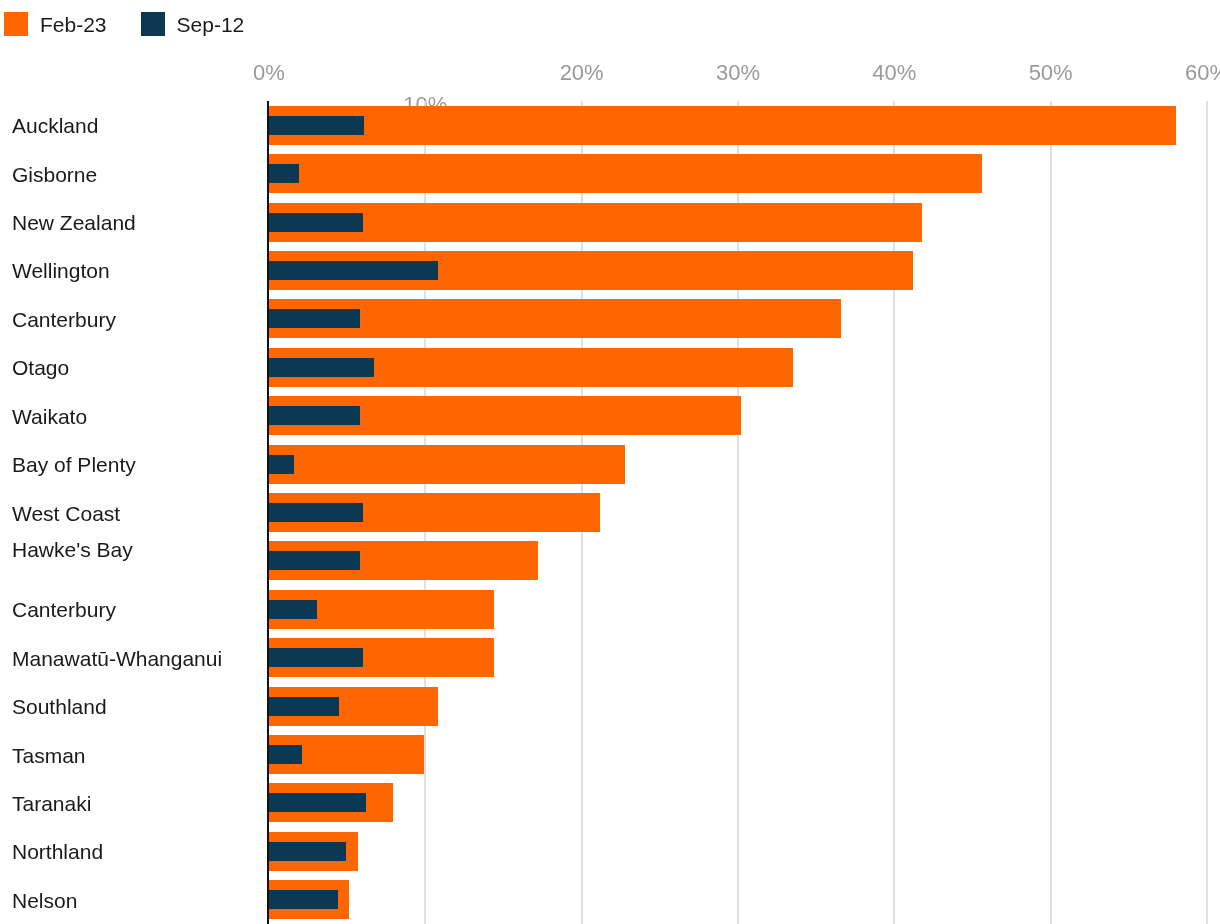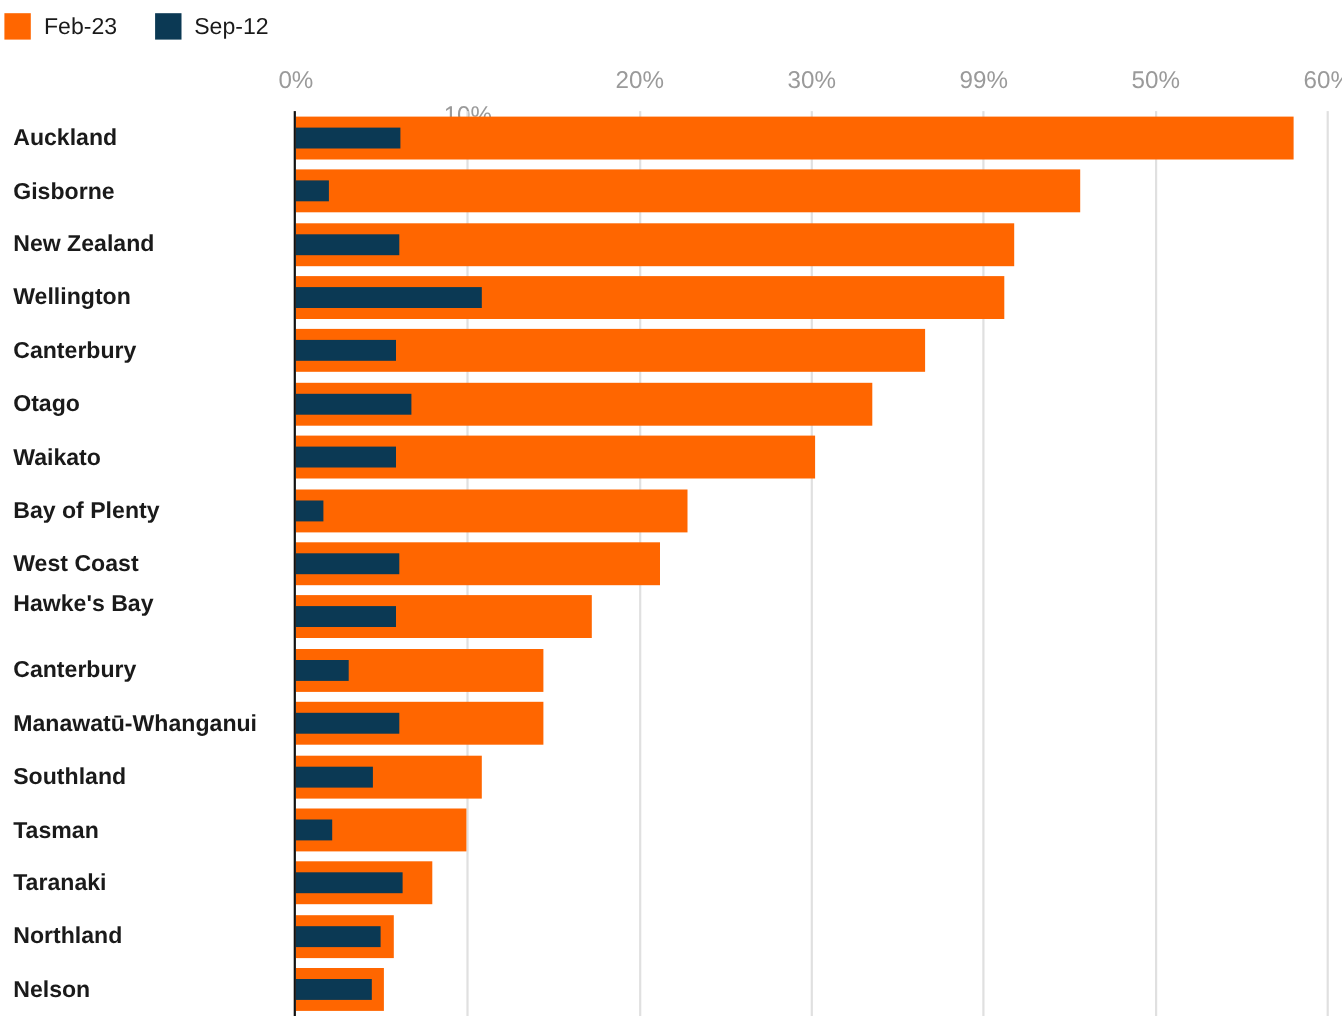--- a/index.html
+++ b/index.html
@@ -97,21 +97,20 @@
     line-height: 1;
   }
 
   
   #ylabels {
     position: absolute;
     left: 0;
     top: 101px;
     width: 324px;
     height: 823px;
-    font-weight: bold;
   }
   .cat-label {
     position: absolute;
     left: 12px;
     font-size: 21px;
     color: #1a1a1a;
     white-space: nowrap;
     line-height: 1;
     transform: translateY(-50%);
   }
@@ -147,21 +146,21 @@
     <span class="legend-label">Sep-12</span>
   </div>
 </div>
 
 <div id="chart">
   <div id="xaxis">
       <div class="tick-label" style="left: 269px;">0%</div>
       <div class="tick-label" style="left: 425.333px; margin-top: 32px;">10%</div>
       <div class="tick-label" style="left: 581.667px;">20%</div>
       <div class="tick-label" style="left: 738px;">30%</div>
-      <div class="tick-label" style="left: 894.333px;">99%</div>
+      <div class="tick-label" style="left: 894.333px;">40%</div>
       <div class="tick-label" style="left: 1050.67px;">50%</div>
       <div class="tick-label" style="left: 1207px;">60%</div>
     </div>
   <div id="ylabels">
       <div class="cat-label" style="top: 24.2059px;">Auckland</div>
       <div class="cat-label" style="top: 72.6176px;">Gisborne</div>
       <div class="cat-label" style="top: 121.029px;">New Zealand</div>
       <div class="cat-label" style="top: 169.441px;">Wellington</div>
       <div class="cat-label" style="top: 217.853px;">Canterbury</div>
       <div class="cat-label" style="top: 266.265px;">Otago</div>

